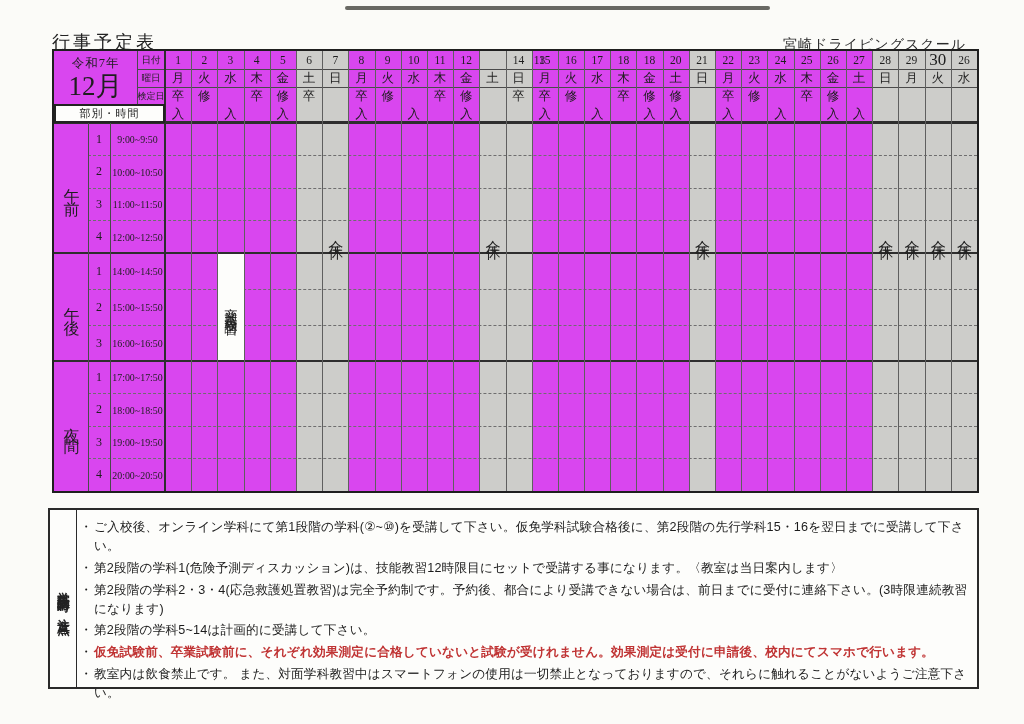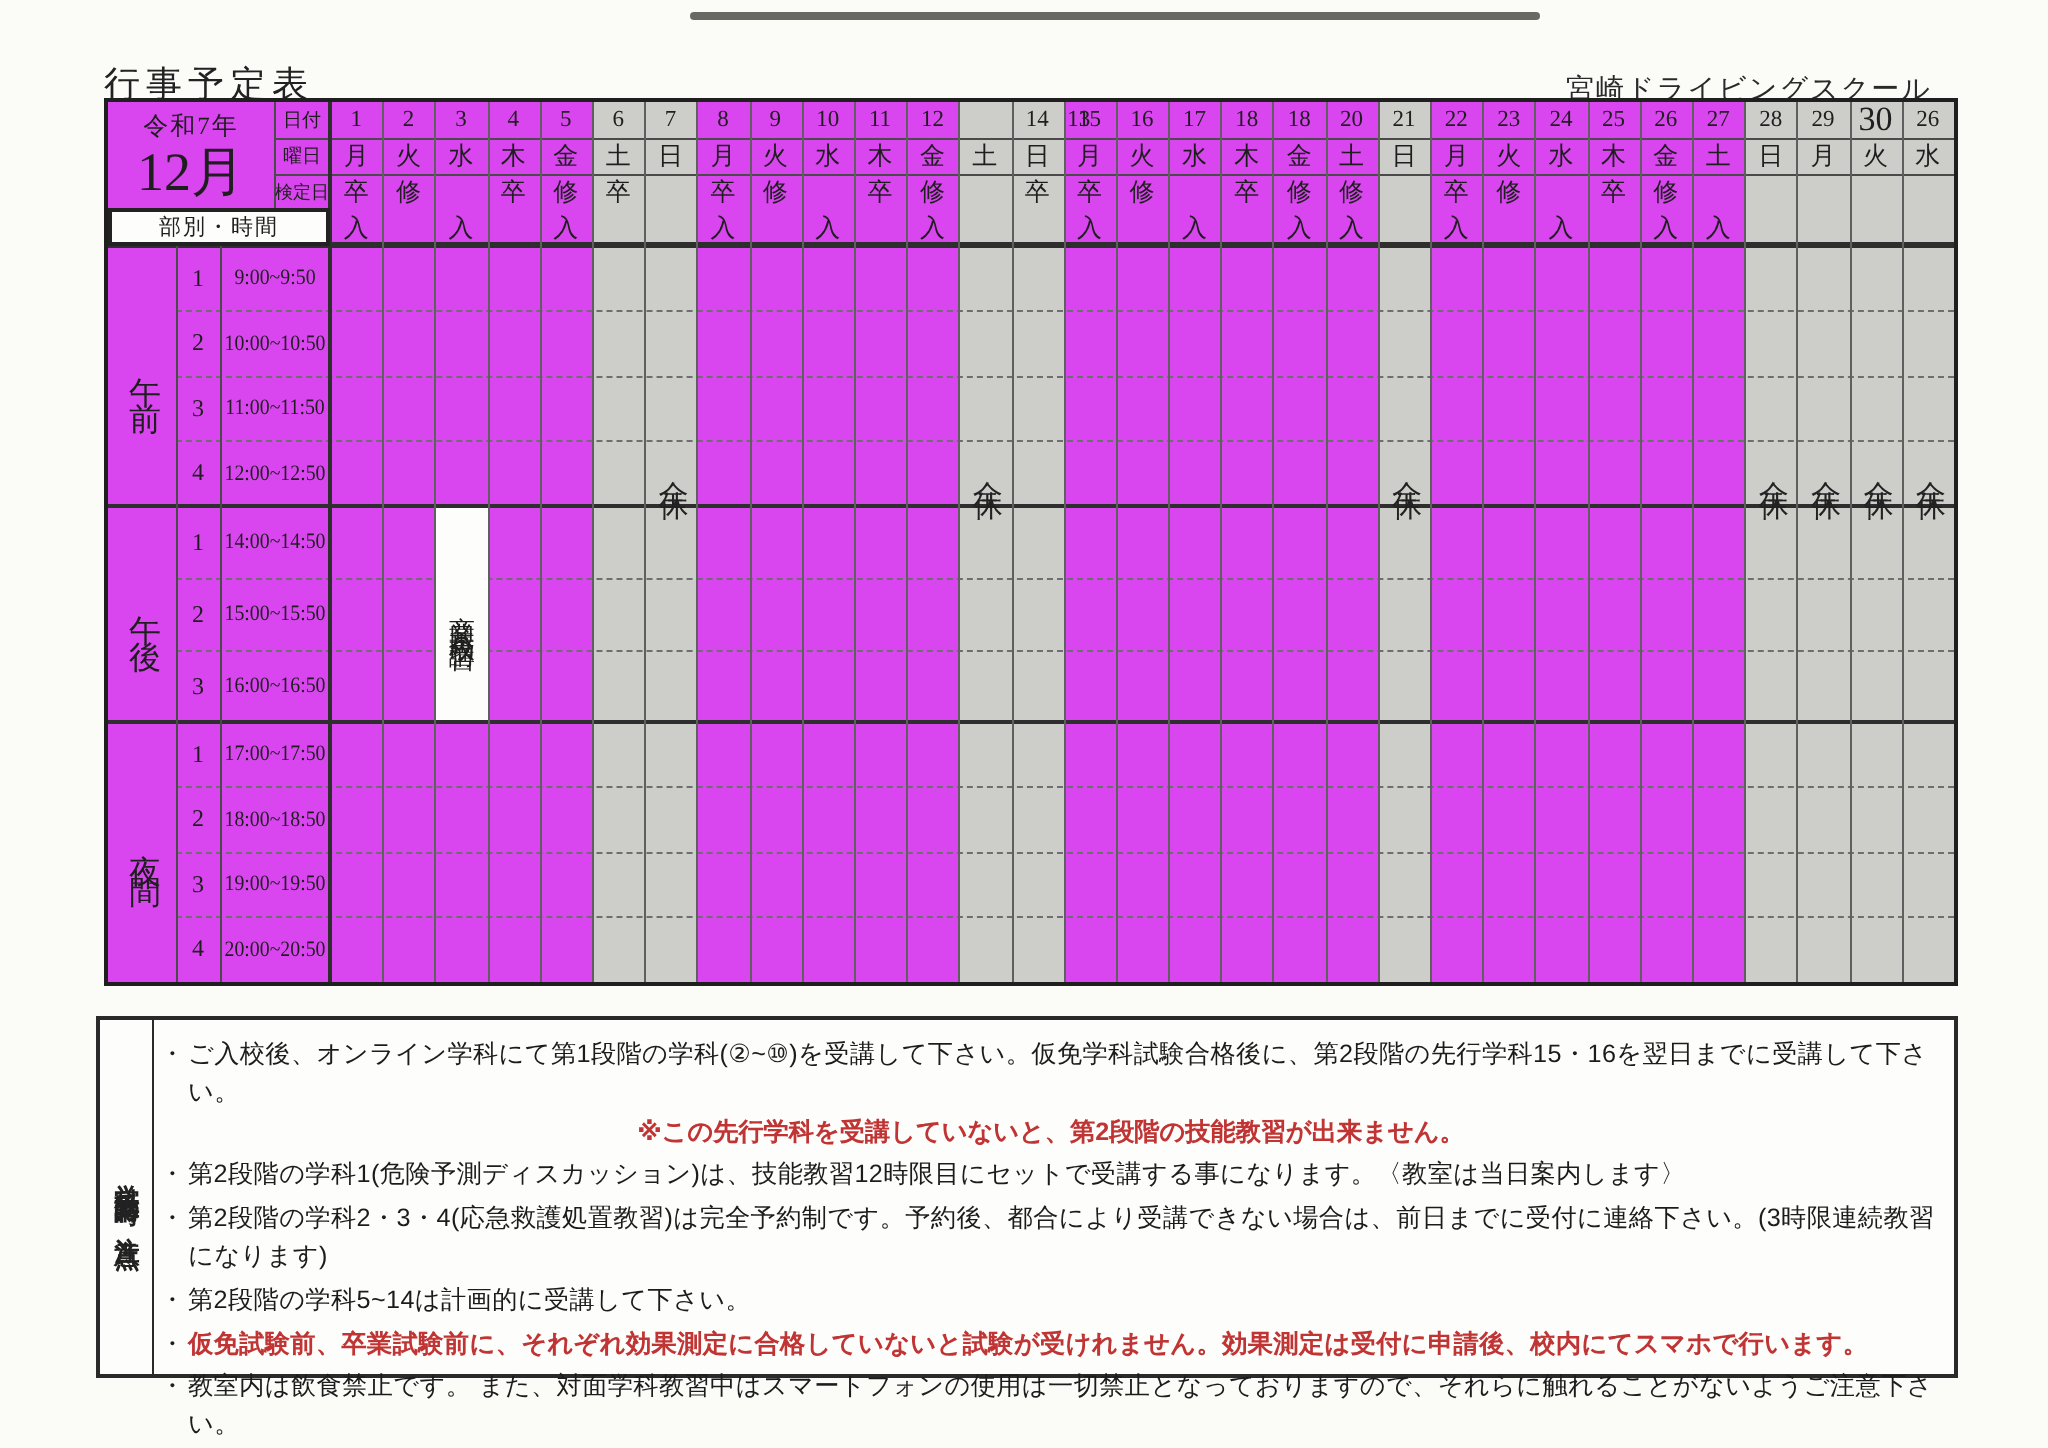--- a/index.html
+++ b/index.html
@@ -233,21 +233,20 @@
 
 <div class="abs" id="notes">
   <div id="notes-side">
     <span class="vtext">学科受講時の注意点</span>
   </div>
   <div id="notes-list">
       <div class="note-item">
         <span class="note-bullet">・</span>
         <span class="note-text">ご入校後、オンライン学科にて第1段階の学科(②~⑩)を受講して下さい。仮免学科試験合格後に、第2段階の先行学科15・16を翌日までに受講して下さい。</span>
       </div>
-      <div class="note-sub sub-center red">※この先行学科を受講していないと、第2段階の技能教習が出来ません。</div>
       <div class="note-item">
         <span class="note-bullet">・</span>
         <span class="note-text">第2段階の学科1(危険予測ディスカッション)は、技能教習12時限目にセットで受講する事になります。〈教室は当日案内します〉</span>
       </div>
       <div class="note-item">
         <span class="note-bullet">・</span>
         <span class="note-text">第2段階の学科2・3・4(応急救護処置教習)は完全予約制です。予約後、都合により受講できない場合は、前日までに受付に連絡下さい。(3時限連続教習になります)</span>
       </div>
       <div class="note-item">
         <span class="note-bullet">・</span>

